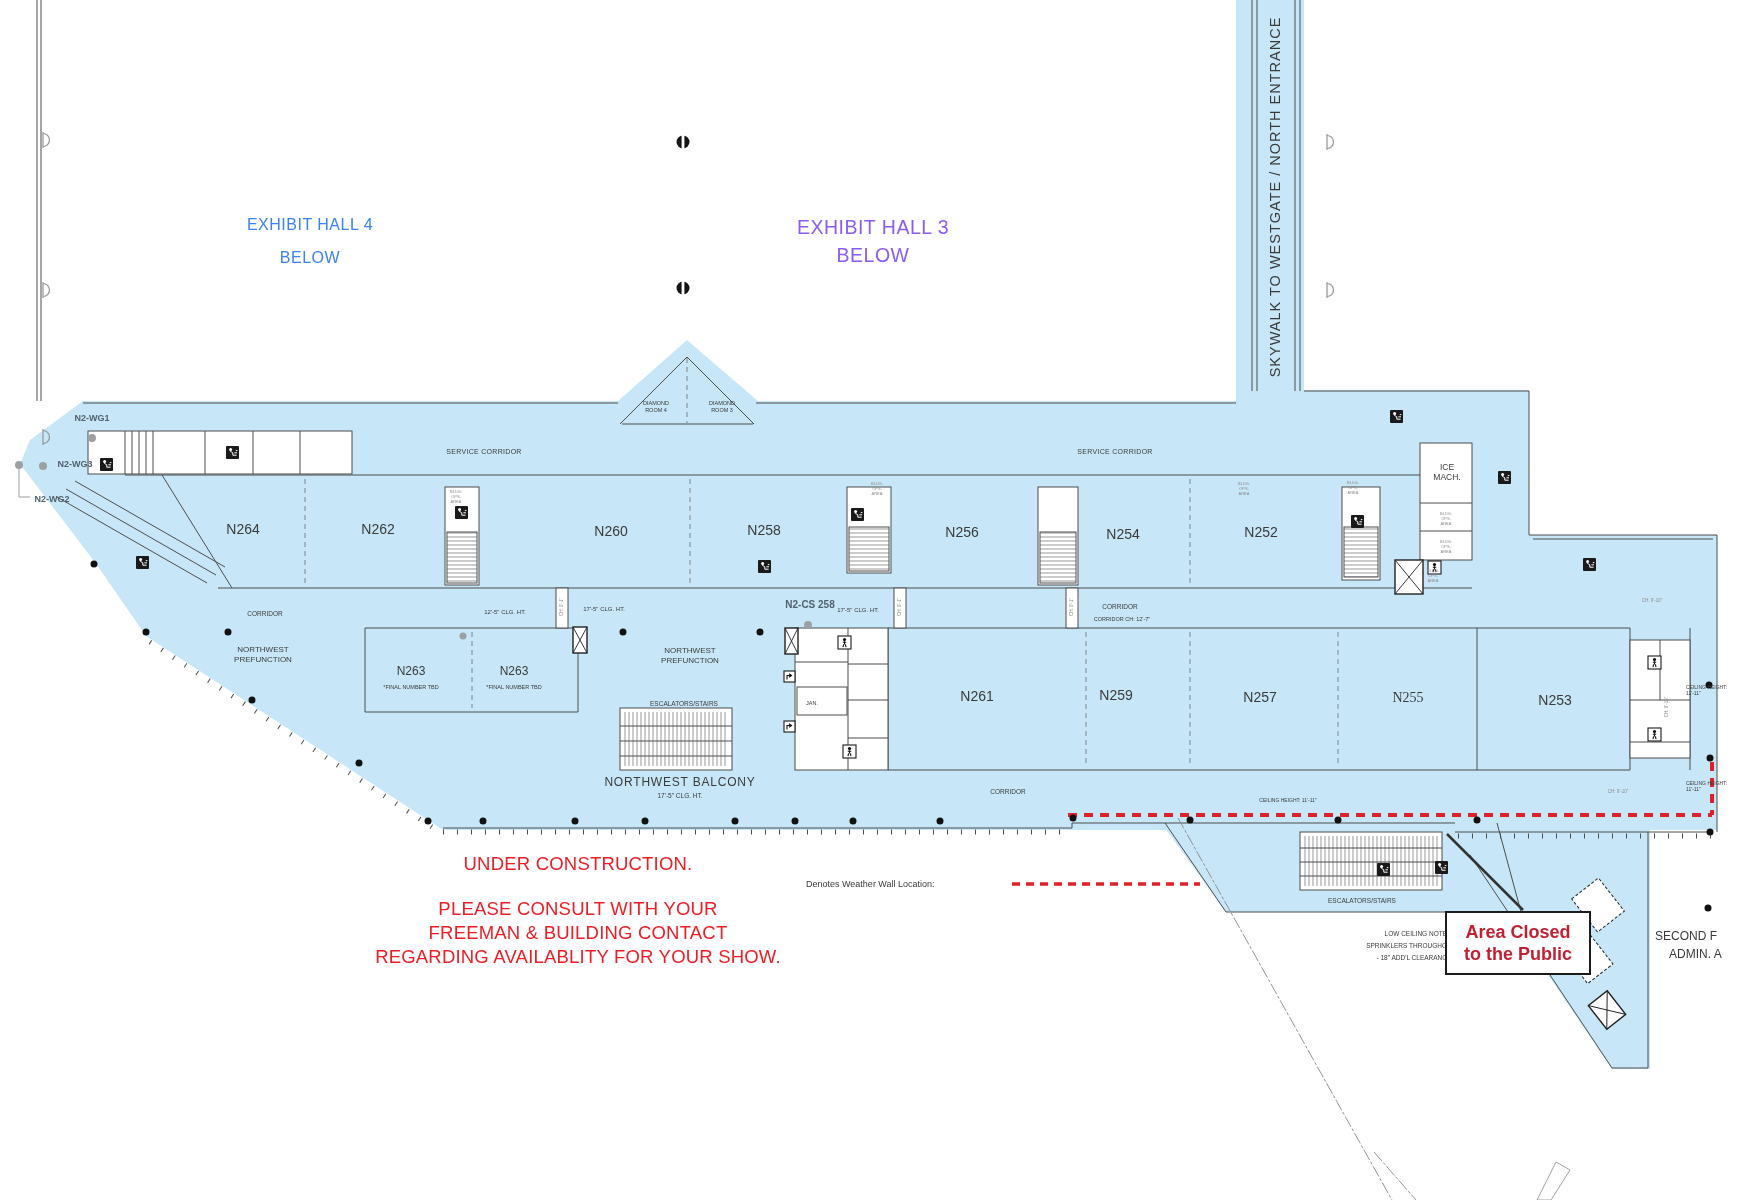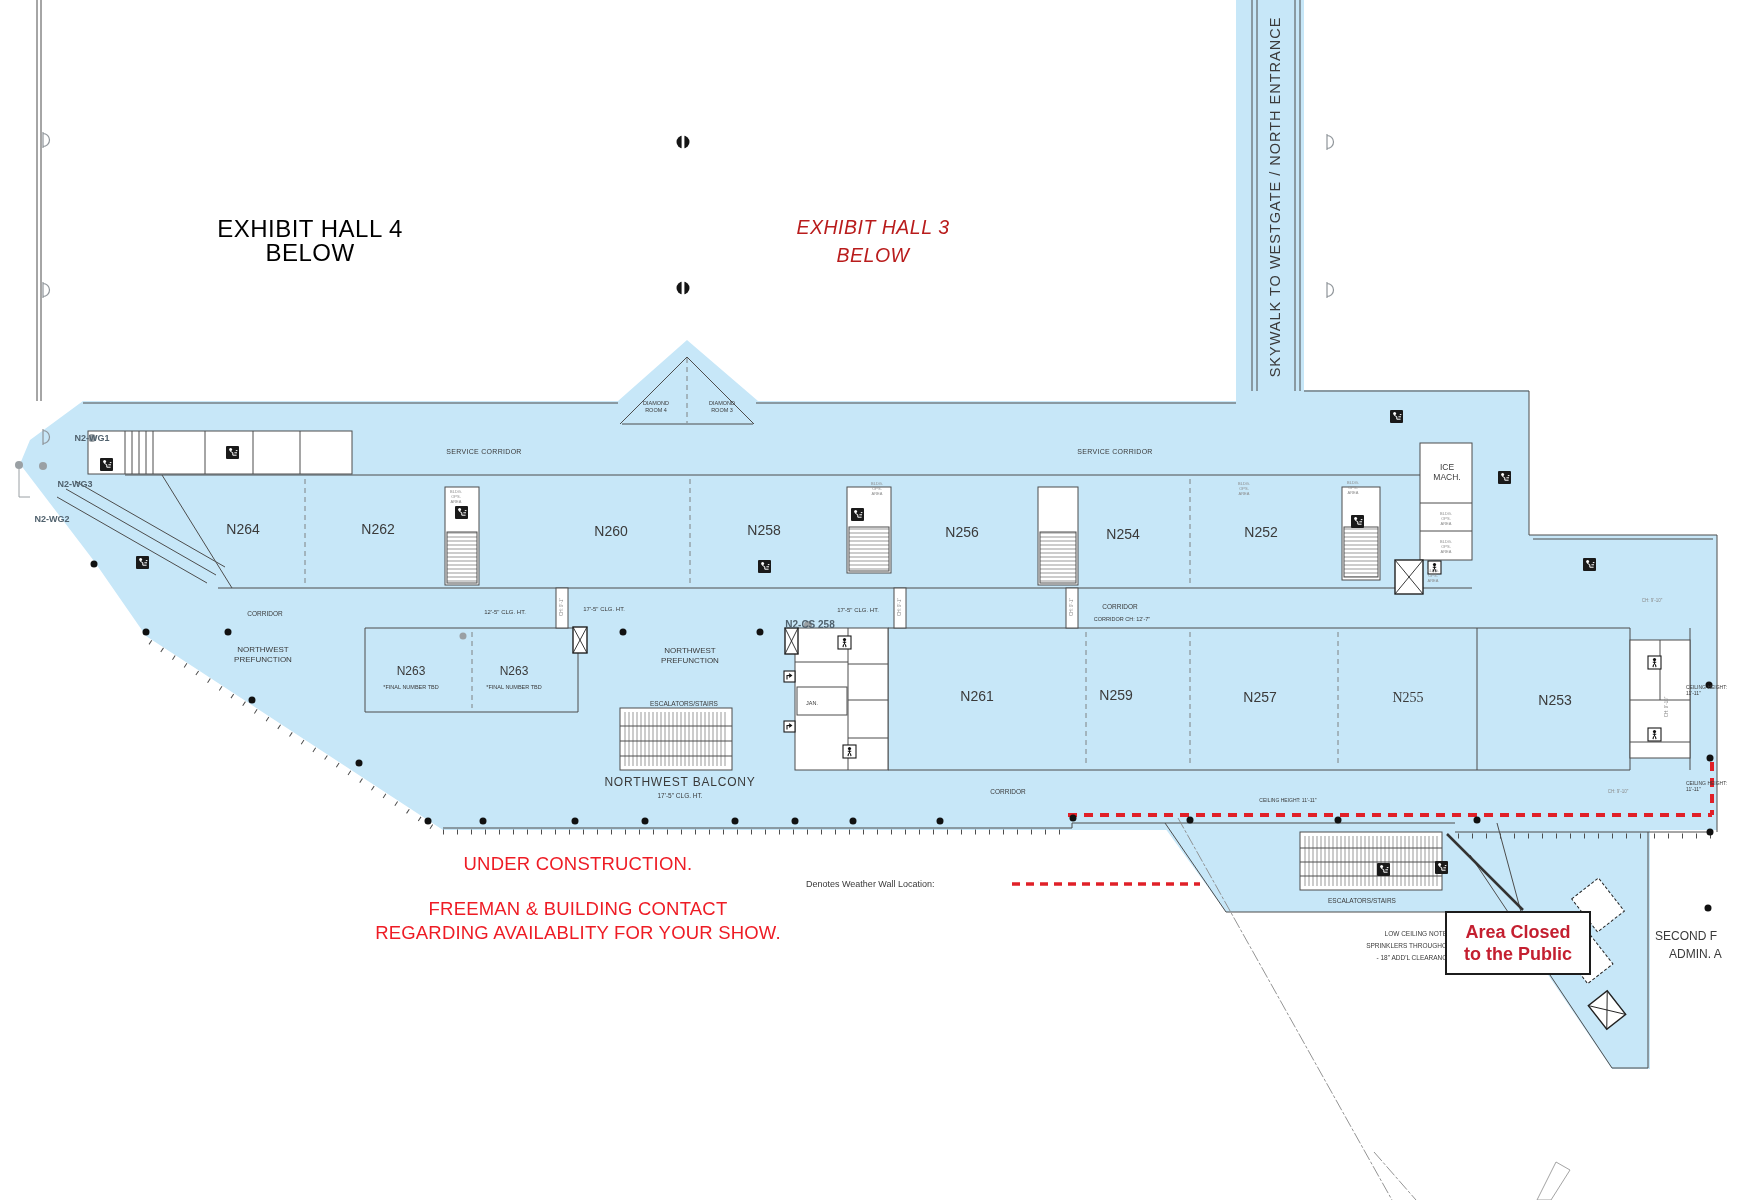--- a/index.html
+++ b/index.html
@@ -1,20 +1,20 @@
 <!DOCTYPE html>
 <html style="--floor: #c7e7f8; --alert: #ee1c25; --closed: #c41f30; --wred: #e02028; --slate: #50616d; --graytext: #8b8b8b; --text: #3a3a3a;"><head>
 <meta charset="utf-8">
 <style>
   html,body{margin:0;padding:0;background:#fff;width:1740px;height:1200px;overflow:hidden;
     font-family:"Liberation Sans",sans-serif;}
   #plan{position:relative;width:1740px;height:1200px;background:#fff;overflow:hidden;}
   #plan svg{position:absolute;left:0;top:0;}
   .lbl{position:absolute;color:var(--text);white-space:pre-line;text-align:center;line-height:1.2;}
-  .lbl.b{font-weight:bold;margin-top:20px;}
+  .lbl.b{font-weight:bold;}
   .notice{position:absolute;left:357px;top:852px;width:442px;text-align:center;
     color:var(--alert);font-size:18.5px;line-height:24px;letter-spacing:0.2px;}
   .notice .sp{height:21px;}
   .area-closed{position:absolute;left:1445px;top:911px;width:142px;height:60px;background:#fff;
     border:2px solid #1c1c1c;display:flex;flex-direction:column;align-items:center;justify-content:center;
     color:var(--closed);font-weight:bold;font-size:18px;line-height:22px;z-index:5;}
 </style>
 </head>
 <body>
 
@@ -229,32 +229,33 @@
     <use href="#wcicon" x="1648" y="728"></use>
     <use href="#wcicon" x="1428" y="561"></use>
     <use href="#cicon" x="784" y="671"></use>
     <use href="#cicon" x="784" y="721"></use>
   </g>
 </svg>
 
   <div class="notice">
     <div>UNDER CONSTRUCTION.</div>
     <div class="sp"></div>
+    <div>PLEASE CONSULT WITH YOUR</div>
     <div>FREEMAN &amp; BUILDING CONTACT</div>
     <div>REGARDING AVAILABLITY FOR YOUR SHOW.</div>
   </div>
 
   <div class="area-closed">
     <div>Area Closed</div>
     <div>to the Public</div>
   </div>
 
-<div class="lbl" style="font-size: 24px; line-height: 24px; letter-spacing: 0.5px; color: #000000; left: 310px; top: 241px; transform: translate(-50%, -50%);">EXHIBIT HALL 4
+<div class="lbl" style="font-size: 16px; line-height: 33px; letter-spacing: 0.5px; color: #3b82f6; left: 310px; top: 241px; transform: translate(-50%, -50%);">EXHIBIT HALL 4
 BELOW</div>
-    <div class="lbl" style="font-size: 19.5px; line-height: 28.275px; letter-spacing: 0.5px; color: #b91c1c; left: 873px; top: 241px; transform: translate(-50%, -50%); font-style: italic;">EXHIBIT HALL 3
+    <div class="lbl" style="font-size: 19.5px; line-height: 28.275px; letter-spacing: 0.5px; color: #8b5cf6; left: 873px; top: 241px; transform: translate(-50%, -50%);">EXHIBIT HALL 3
 BELOW</div>
     <div class="lbl" style="font-size: 14.5px; line-height: 17.4px; letter-spacing: 1px; color: rgb(58, 58, 58); left: 1276px; top: 197px; transform: translate(-50%, -50%) rotate(-90deg);">SKYWALK TO WESTGATE / NORTH ENTRANCE</div>
     <div class="lbl b" style="font-size: 9px; line-height: 10.8px; color: rgb(80, 97, 109); left: 92px; top: 418px; transform: translate(-50%, -50%);">N2-WG1</div>
     <div class="lbl b" style="font-size: 9px; line-height: 10.8px; color: rgb(80, 97, 109); left: 75px; top: 464px; transform: translate(-50%, -50%);">N2-WG3</div>
     <div class="lbl b" style="font-size: 9px; line-height: 10.8px; color: rgb(80, 97, 109); left: 52px; top: 499px; transform: translate(-50%, -50%);">N2-WG2</div>
     <div class="lbl" style="font-size: 7px; line-height: 8.4px; letter-spacing: 0.3px; color: rgb(58, 58, 58); left: 484px; top: 452px; transform: translate(-50%, -50%);">SERVICE CORRIDOR</div>
     <div class="lbl" style="font-size: 7px; line-height: 8.4px; letter-spacing: 0.3px; color: rgb(58, 58, 58); left: 1115px; top: 452px; transform: translate(-50%, -50%);">SERVICE CORRIDOR</div>
     <div class="lbl" style="font-size: 5.5px; line-height: 6.6px; color: rgb(58, 58, 58); left: 656px; top: 407px; transform: translate(-50%, -50%);">DIAMOND
 ROOM 4</div>
     <div class="lbl" style="font-size: 5.5px; line-height: 6.6px; color: rgb(58, 58, 58); left: 722px; top: 407px; transform: translate(-50%, -50%);">DIAMOND

